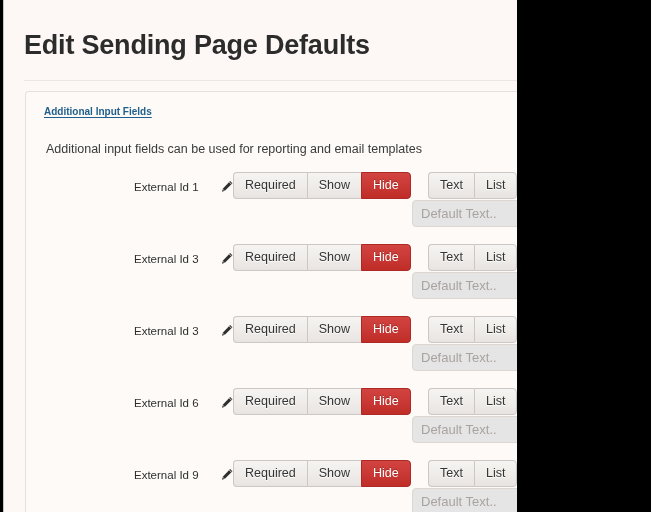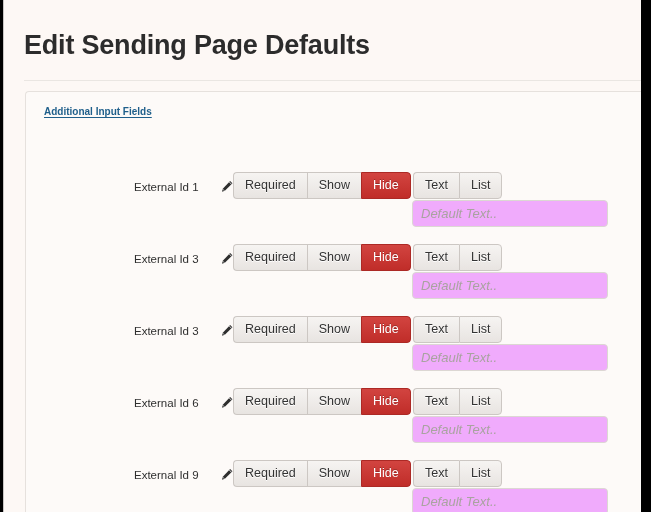--- a/index.html
+++ b/index.html
@@ -10,21 +10,21 @@
   body {
     width: 651px;
     height: 512px;
     overflow: hidden;
     font-family: "Liberation Sans", sans-serif;
   }
 
   
   #screen {
     position: relative;
-    width: 651px;
+    width: 517px;
     height: 512px;
     background: #000000;
     overflow: hidden;
   }
   #left-rule {
     position: absolute;
     left: 3px; top: 0;
     width: 1px; height: 512px;
     background: #c9c6c4;
     z-index: 5;
@@ -128,21 +128,21 @@
   .pencil-icon svg { display: block; }
 
   
   .btn-group {
     position: absolute;
     top: 0;
     display: flex;
     height: 27px;
   }
   .btn-group.visibility { left: 207px; }
-  .btn-group.datatype   { left: 387px; border-radius: 11px; }
+  .btn-group.datatype   { left: 402px; border-radius: 11px; }
 
   .btn {
     display: flex;
     align-items: center;
     justify-content: center;
     height: 27px;
     padding: 12px 11px;
     box-sizing: border-box;
     font-size: 12.5px;
     color: #333333;
@@ -175,25 +175,24 @@
     position: absolute;
     left: 386px;
     top: 28px;
     width: 196px;
     height: 27px;
     box-sizing: border-box;
     padding: 0 8px;
     font-size: 13px;
     font-family: "Liberation Sans", sans-serif;
     color: #555555;
-    background: #f0abfc;
+    background: #e5e5e5;
     border: 1px solid #dcd7d3;
     border-radius: 4px;
     outline: none;
-    font-style: italic;
   }
   .default-input::placeholder {
     color: #a9a3a0;
     opacity: 1;
   }
 </style>
 </head>
 <body>
 
 <div id="screen">
@@ -203,20 +202,21 @@
   <div id="page">
 
     <div class="page-title">Edit Sending Page Defaults</div>
 
     <div class="title-rule"></div>
 
     <div class="panel">
 
       <a class="panel-link">Additional Input Fields</a>
 
+      <div class="panel-desc">Additional input fields can be used for reporting and email templates</div>
 
       <div class="rows" id="rows-container">
   <div class="field-row">
     <span class="field-label">External Id 1</span>
     <span class="pencil-icon">
       <svg viewBox="0 0 16 16" width="14" height="14" aria-hidden="true">
         <path d="M11.6 1.2 L14.2 3.8 L5.6 12.4 L2.3 13.4 L3.2 10.0 Z" fill="#2e2e2e"></path>
         <path d="M10.6 2.3 L13.1 4.8" stroke="#ffffff" stroke-width="0.9" fill="none"></path>
         <path d="M3.0 10.3 L5.4 12.7" stroke="#ffffff" stroke-width="0.7" fill="none"></path>
       </svg>

